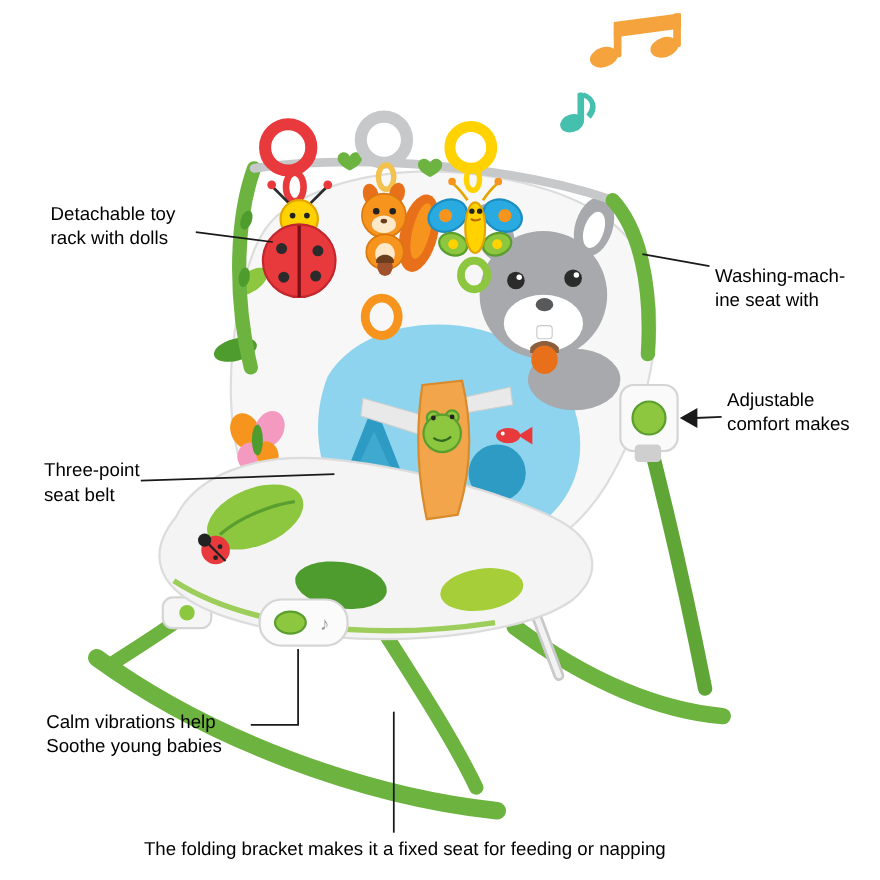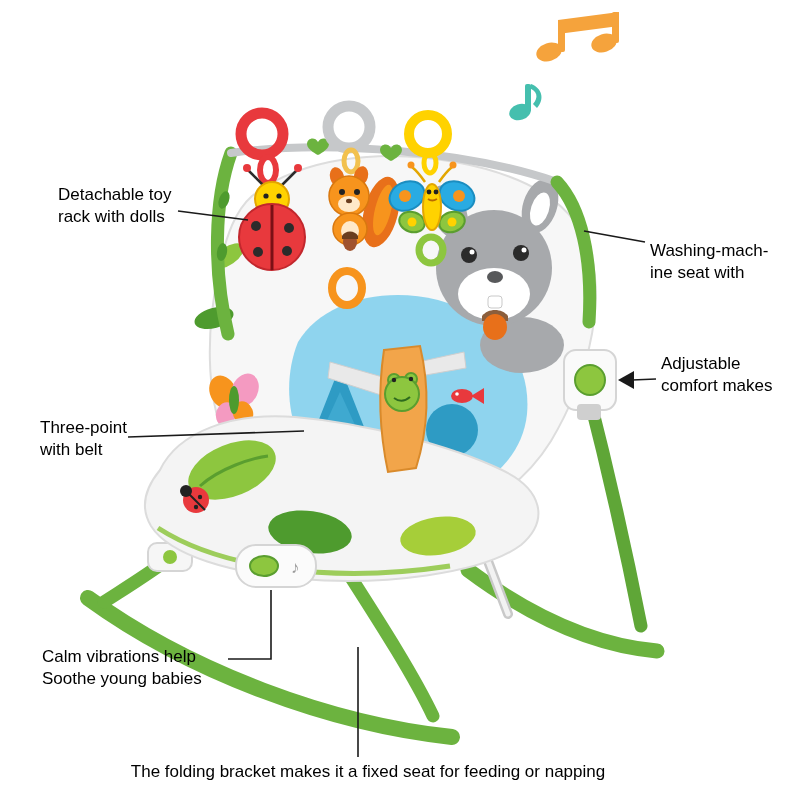--- a/index.html
+++ b/index.html
@@ -227,38 +227,38 @@
     <path d="M178,211 L248,220"></path>
     <path d="M645,242 L584,231"></path>
     <path d="M656,379 L632,380"></path>
     <path d="M128,437 L304,431"></path>
     <path d="M228,659 L271,659 L271,590"></path>
     <path d="M358,647 L358,757"></path>
   </g>
   <polygon points="618,380 634,371 634,389" fill="#1A1A1A"></polygon>
 </svg>
 
-<div class="label" style="left:46px;top:184px;margin-left:12px;">
+<div class="label" style="left:46px;top:184px;">
   <div>Detachable toy</div>
   <div>rack with dolls</div>
 </div>
 
 <div class="label" style="left:650px;top:228px;margin-top:12px;">
   <div>Washing-mach-</div>
   <div>ine seat with</div>
 </div>
 
 <div class="label" style="left:661px;top:353px;">
   <div>Adjustable</div>
   <div>comfort makes</div>
 </div>
 
 <div class="label" style="left:40px;top:417px;">
   <div>Three-point</div>
-  <div>with belt</div>
+  <div>seat belt</div>
 </div>
 
 <div class="label" style="left:42px;top:646px;">
   <div>Calm vibrations help</div>
   <div>Soothe young babies</div>
 </div>
 
 <div class="label-center">The folding bracket makes it a fixed seat for feeding or napping</div>
 
 </div>

